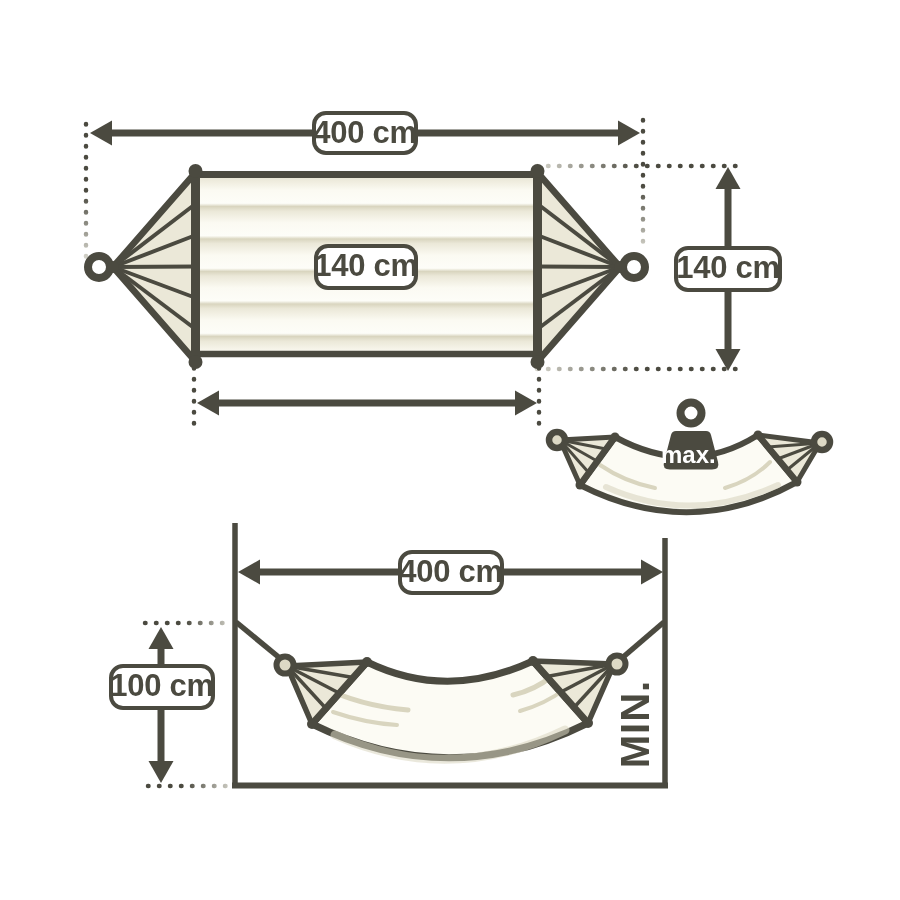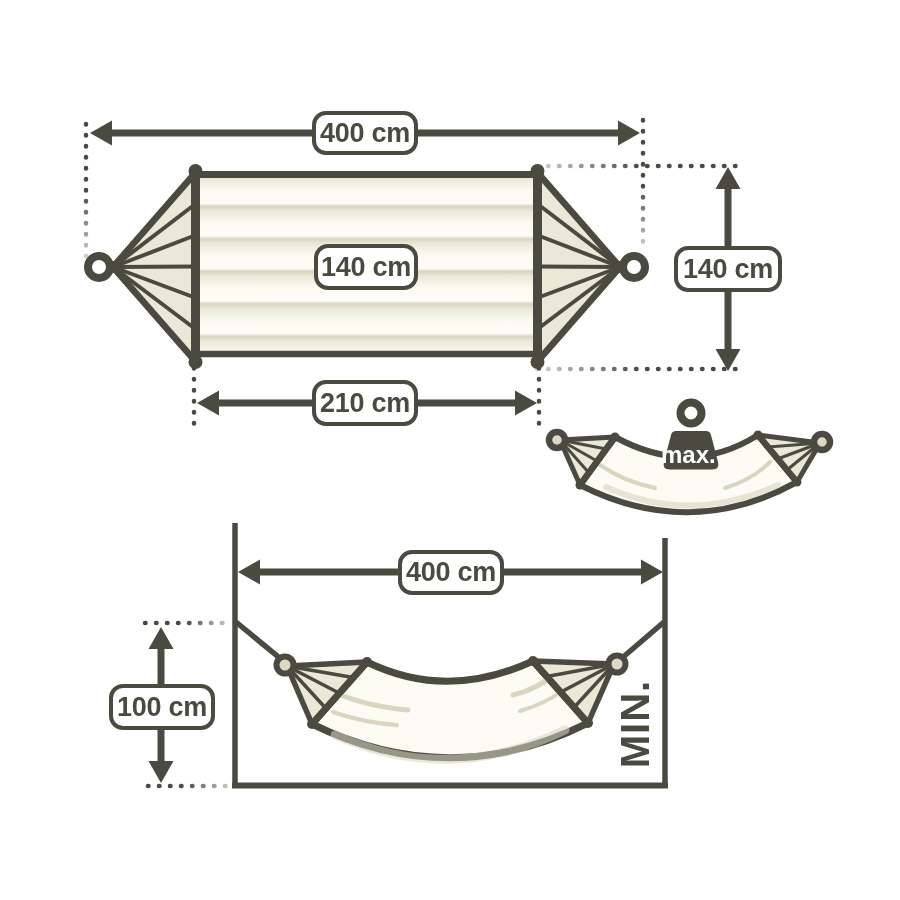--- a/index.html
+++ b/index.html
@@ -20,23 +20,23 @@
   .ink{stroke:var(--c-ink);fill:none;}
   .inkfill{fill:var(--c-ink);stroke:none;}
   .fan{fill:var(--c-fan);stroke:none;}
   .fabric{fill:var(--c-fabric);stroke:var(--c-ink);}
   .accent{stroke:var(--c-band);fill:none;stroke-linecap:round;}
   .ringc{fill:#ffffff;stroke:var(--c-ink);}
   .ringb{fill:var(--c-ring);stroke:var(--c-ink);}
   .dots{fill:none;stroke-linecap:round;stroke-dasharray:0.5 10.5;}
   
   .dim-label{
-    position:absolute;box-sizing:border-box;display:flex;align-items:center;justify-content:center;
+    position:absolute;box-sizing:border-box;display:flex;align-items:flex-start;justify-content:center;
     background:#ffffff;border:4.5px solid var(--c-ink);border-radius:14px;
-    color:var(--c-ink);font-weight:bold;font-size:27px;white-space:nowrap;letter-spacing:-0.3px;
+    color:var(--c-ink);font-weight:bold;font-size:31px;white-space:nowrap;letter-spacing:-0.3px;
   }
   .max-text{
     position:absolute;color:#ffffff;font-weight:bold;font-size:24px;
     text-align:left;letter-spacing:0;line-height:1;
   }
   .min-text{
     position:absolute;color:var(--c-ink);font-weight:bold;font-size:40px;line-height:1;
     transform:rotate(-90deg);text-align:center;letter-spacing:1px;
   }
 </style>
@@ -254,27 +254,24 @@
 
   <div class="dim-label" style="left:312px;top:111px;width:106px;height:44px;">
     <span>400 cm</span>
   </div>
   <div class="dim-label" style="left:314px;top:244px;width:104px;height:46px;">
     <span>140 cm</span>
   </div>
   <div class="dim-label" style="left:674px;top:246px;width:108px;height:46px;">
     <span>140 cm</span>
   </div>
-  <div class="dim-label" style="left:312px;top:380px;width:106px;height:46px;">
-    <span>210 cm</span>
-  </div>
   <div class="dim-label" style="left:398px;top:550px;width:106px;height:45px;">
     <span>400 cm</span>
   </div>
-  <div class="dim-label" style="left:109px;top:684px;width:106px;height:46px;">
+  <div class="dim-label" style="left:109px;top:664px;width:106px;height:46px;">
     <span>100 cm</span>
   </div>
 
   <div class="max-text" style="left:661px;top:443px;width:60px;">max.</div>
 
   <div class="min-text" style="left:577px;top:702px;width:120px;height:44px;">MIN.</div>
 
 </div>
 
 </body></html>

